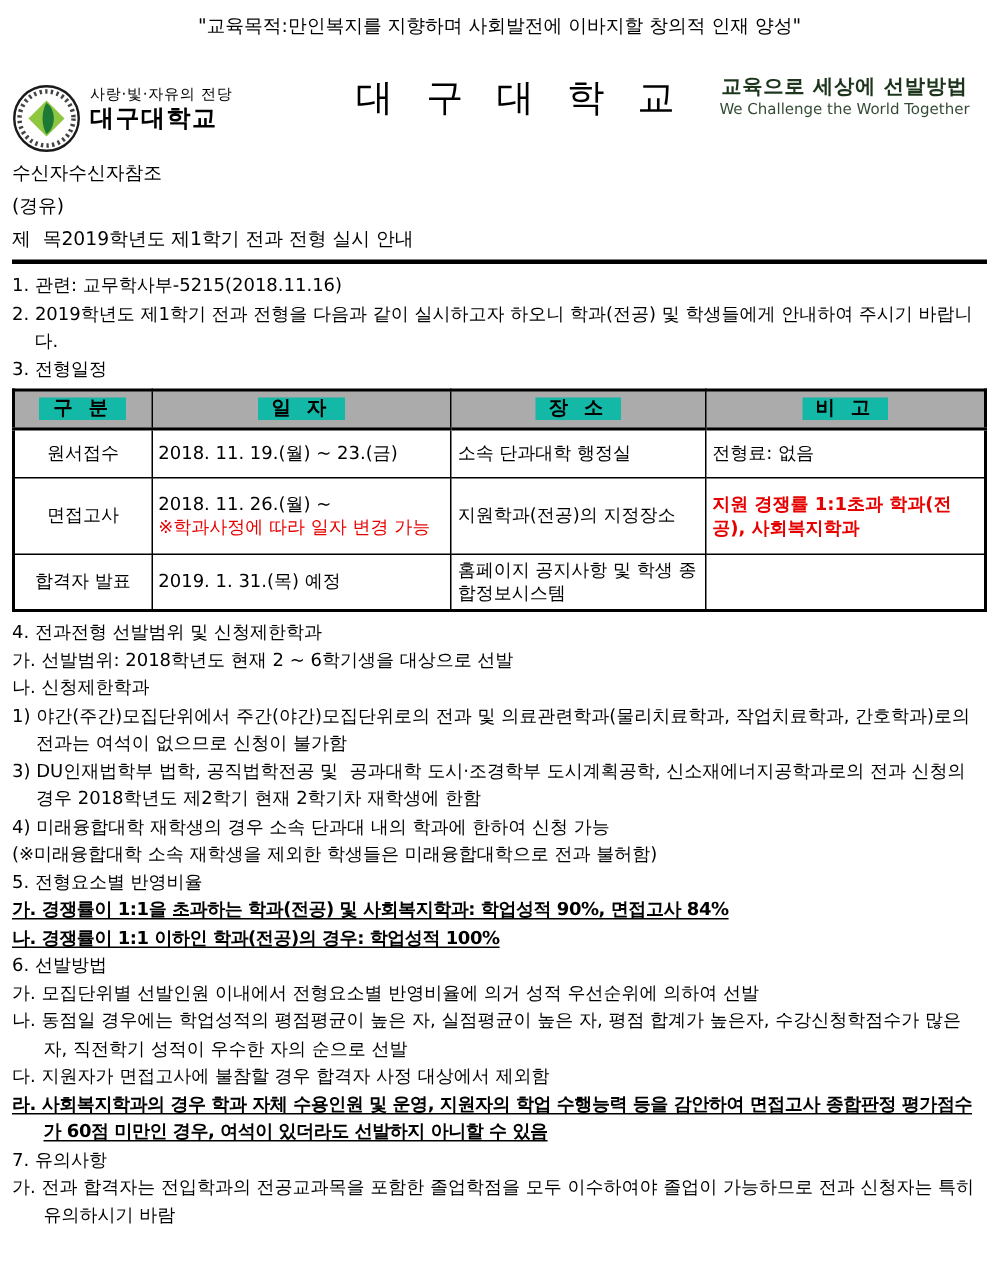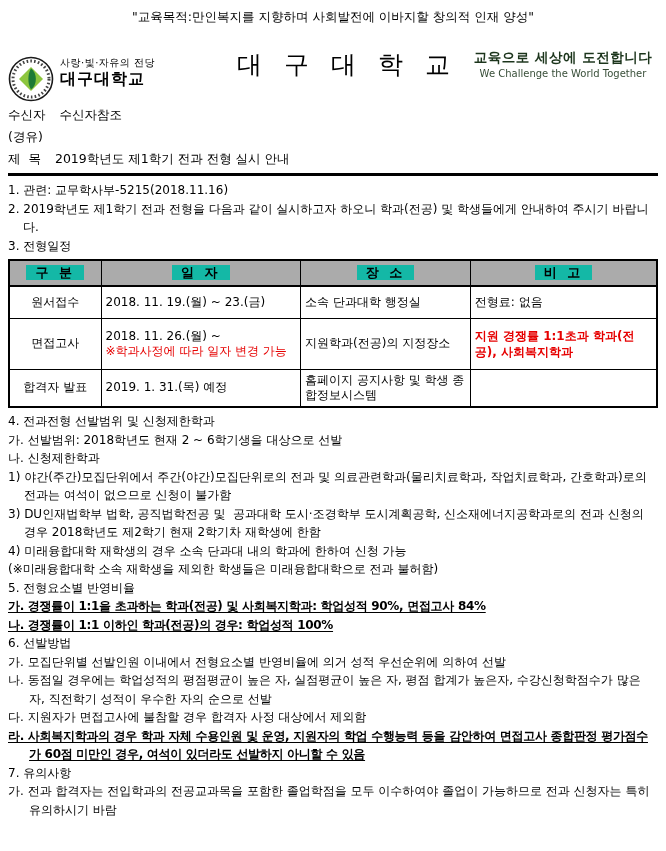--- a/index.html
+++ b/index.html
@@ -21,21 +21,21 @@
   .logo-tagline { font-size:10px; letter-spacing:0.5px; }
   .logo-name { font-size:16px; font-weight:bold; letter-spacing:1px; line-height:1.1; }
   .center-title { font-size:25px; letter-spacing:7px; text-align:center; flex:1; }
   .slogan { width:190px; text-align:center; color:var(--slogan-green,#1c351c); }
   .slogan-kr { font-size:13.5px; font-weight:bold; letter-spacing:0.5px; }
   .slogan-en { font-size:10px; margin-top:1px; opacity:0.9; }
 
   
   .meta { margin-top:12px; }
   .meta-line { line-height:22px; font-size:12.5px; }
-  .meta-label { margin-right:14px; }
+  .meta-label { }
 
   .thick-rule { border:none; border-top:3px solid #000; margin:3px 0 5px 0; }
 
   
   .doc p { margin:0; line-height:18.5px; }
   .p0 { padding-left:15px; text-indent:-15px; }
   .p1 { margin-left:13px; padding-left:21px; text-indent:-21px; }
   .p2 { margin-left:26px; padding-left:16px; text-indent:-16px; }
   .p3 { margin-left:42px; }
   .hl { font-weight:bold; text-decoration:underline; text-underline-offset:2px; letter-spacing:-0.3px; }
@@ -72,21 +72,21 @@
         <rect x="14.5" y="14.5" width="17" height="17" fill="#8dc63f" transform="rotate(45 23 23)"></rect>
         <path d="M23 12.5 C29.5 17 29.5 29 23 33.5 C19.5 28 19.5 18 23 12.5 Z" fill="#1d7a36"></path>
       </svg>
       <div class="logo-text">
         <div class="logo-tagline" data-bind="header.logo_tagline">사랑·빛·자유의 전당</div>
         <div class="logo-name" data-bind="header.logo_name">대구대학교</div>
       </div>
     </div>
     <div class="center-title" data-bind="header.center_title">대 구 대 학 교</div>
     <div class="slogan">
-      <div class="slogan-kr" data-bind="header.slogan_kr">교육으로 세상에 도전합니다</div>
+      <div class="slogan-kr" data-bind="header.slogan_kr">교육으로 세상에 선발방법</div>
       <div class="slogan-en" data-bind="header.slogan_en">We Challenge the World Together</div>
     </div>
   </div>
 
   <div class="meta">
     <div class="meta-line">
       <span class="meta-label" data-bind="meta.recipient_label">수신자</span><span data-bind="meta.recipient_value">수신자참조</span>
     </div>
     <div class="meta-line" data-bind="meta.via">(경유)</div>
     <div class="meta-line">

